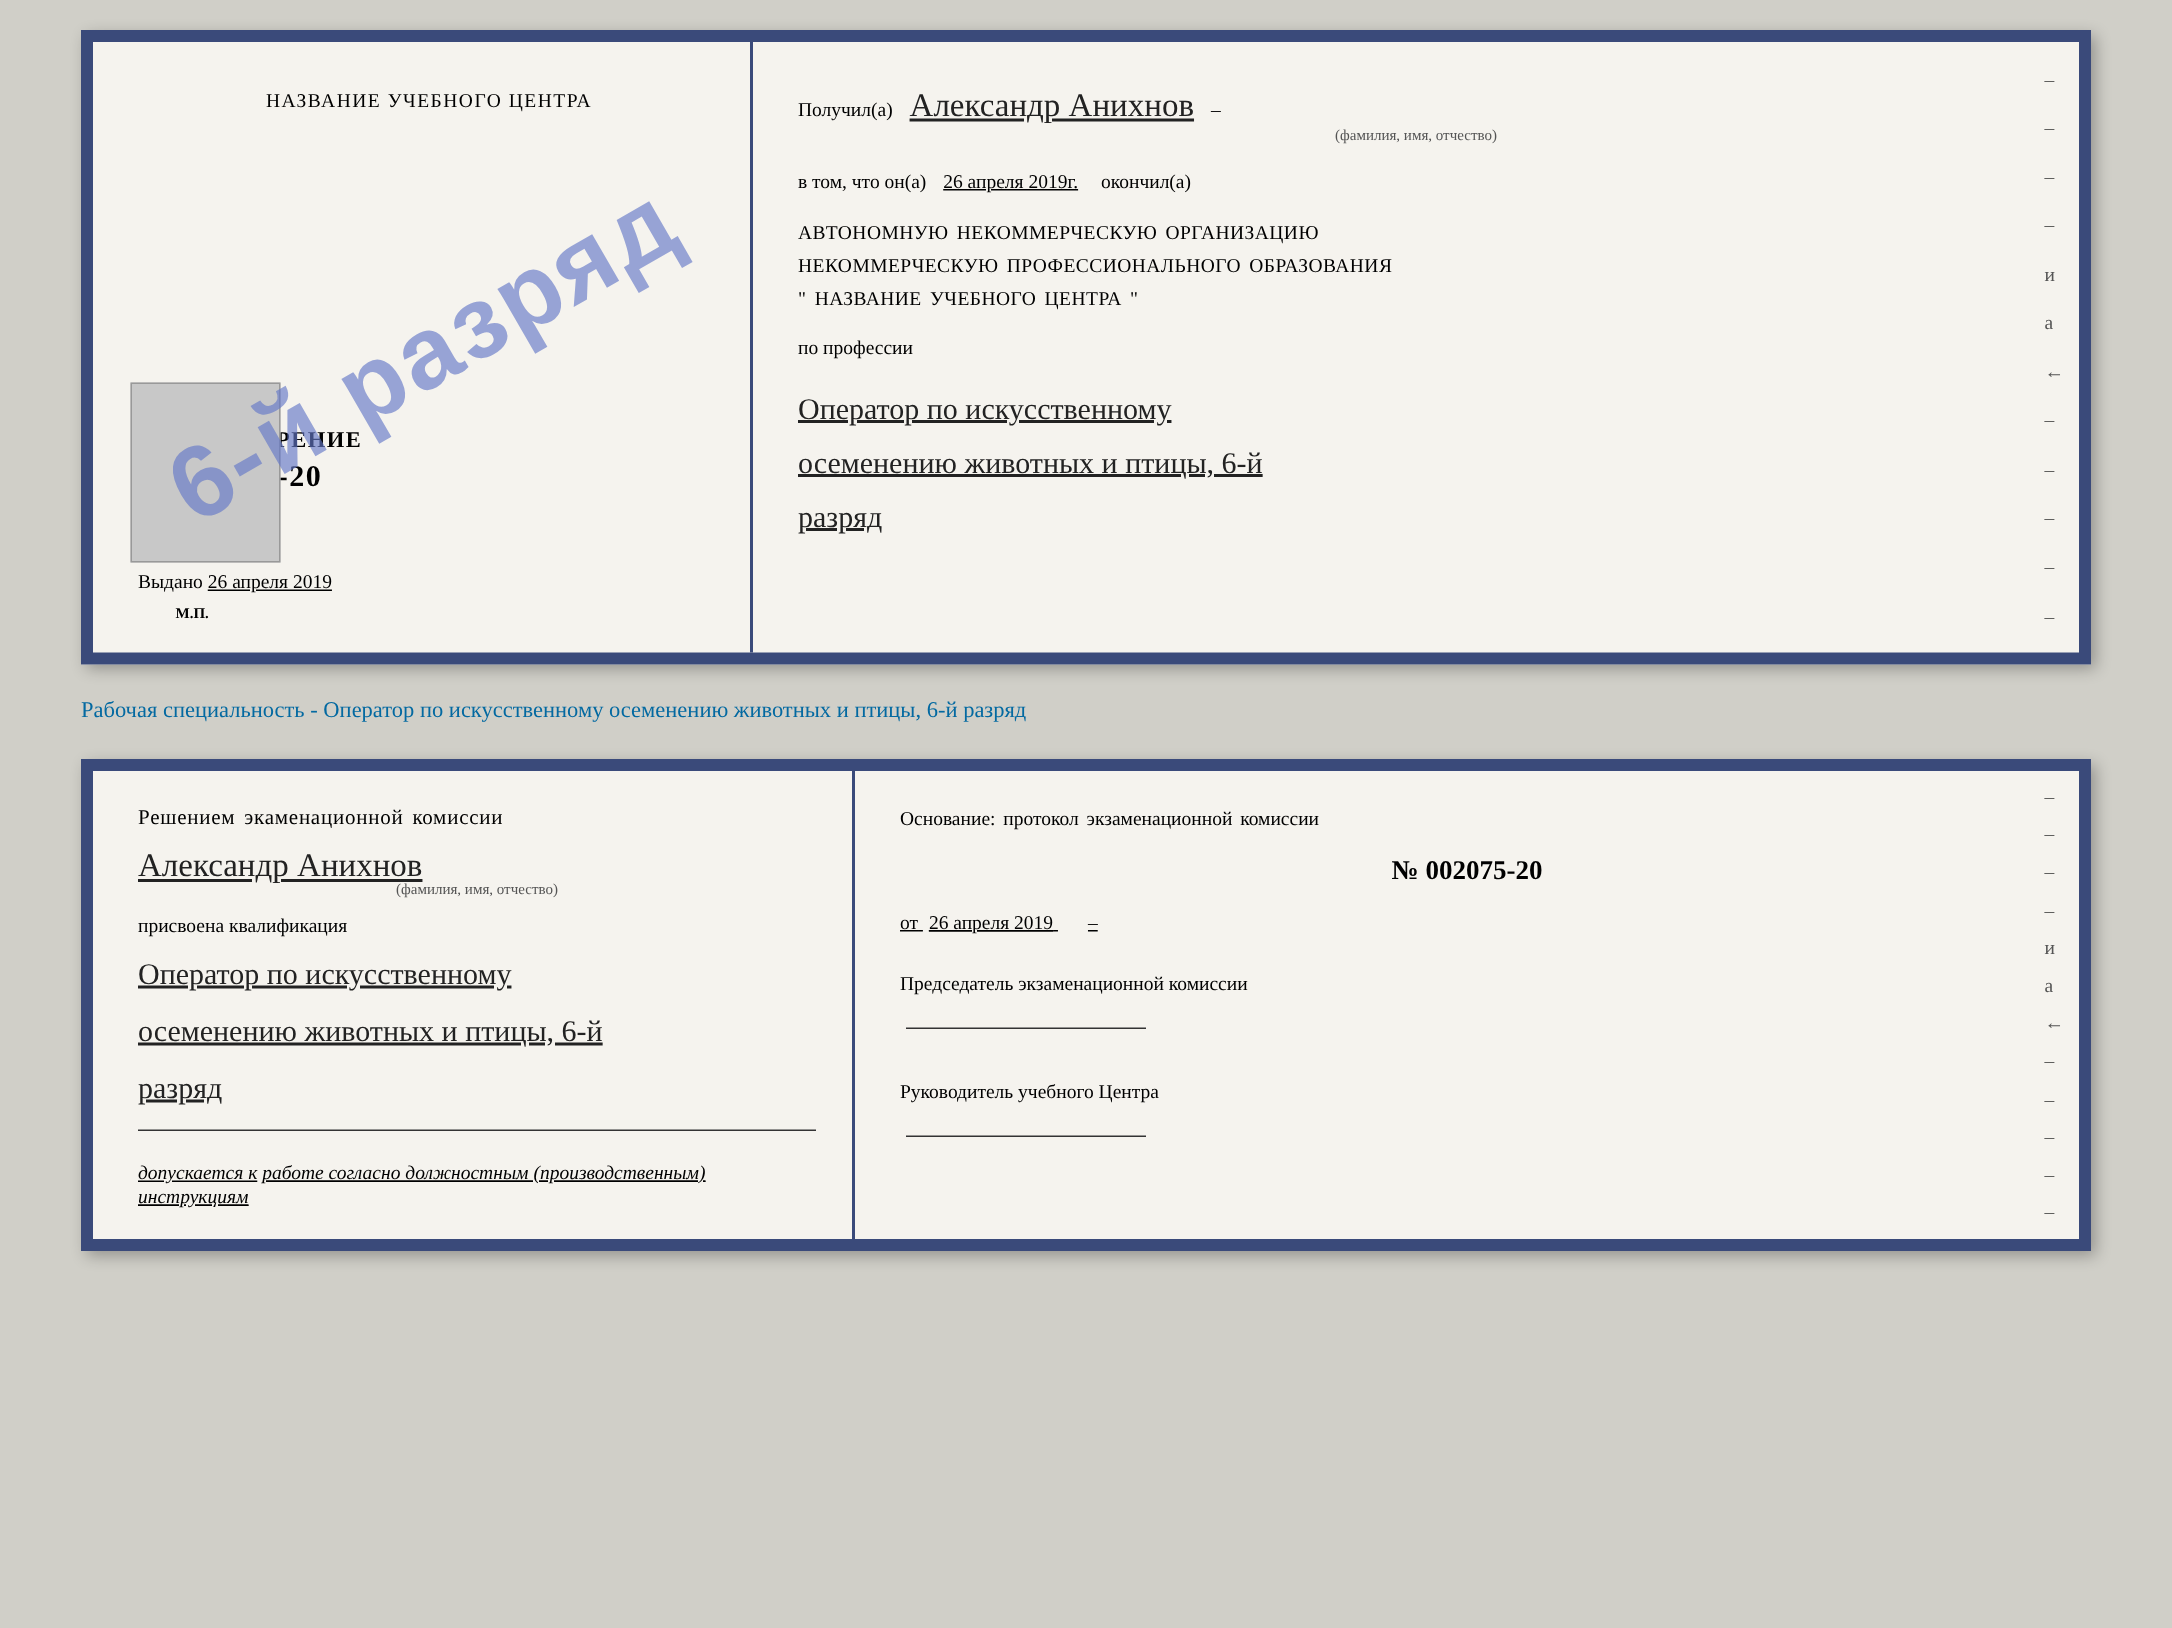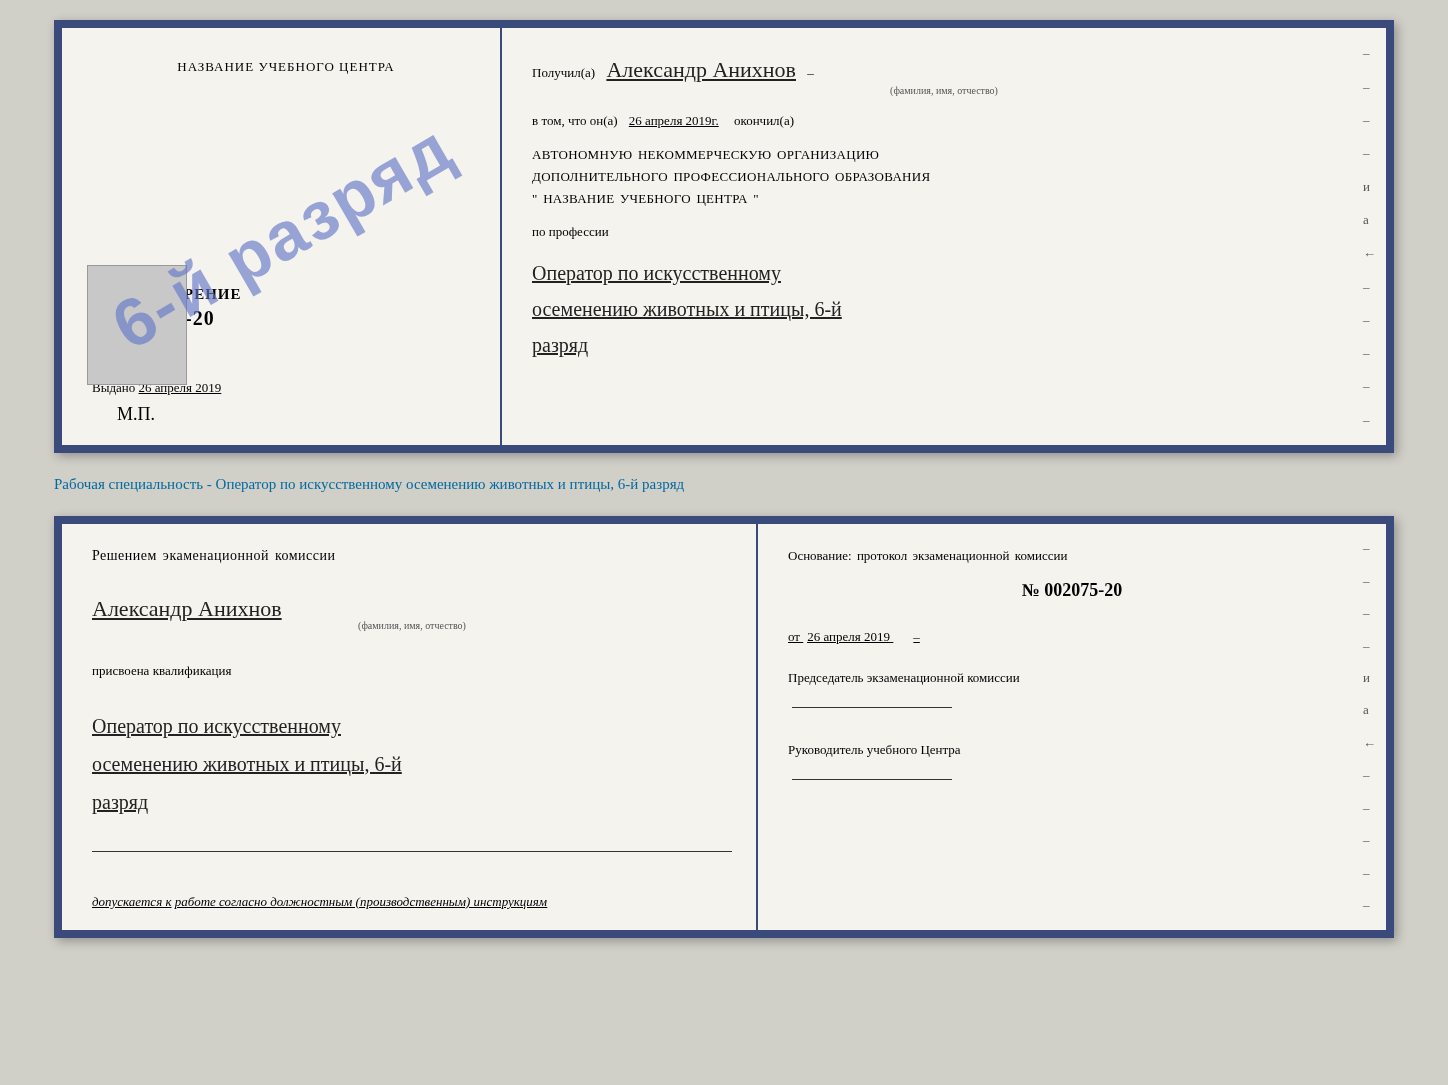--- a/index.html
+++ b/index.html
@@ -116,23 +116,24 @@
       margin-top: auto;
       padding-top: 10px;
       font-size: 13px;
     }
 
     .issued-line span.underline {
       text-decoration: underline;
     }
 
     .mp-line {
-      font-size: 18px;
+      font-size: 10px;
       margin-top: 8px;
       padding-left: 25px;
+      font-weight: bold;
     }
 
     
     .right-row {
       font-size: 13px;
       line-height: 1.6;
     }
 
     .handwritten {
       font-family: 'Segoe Script', 'Brush Script MT', cursive;
@@ -197,26 +198,26 @@
       display: flex;
       width: 1340px;
       background: #f5f3ee;
       border: 8px solid #3a4a7a;
       position: relative;
       box-shadow: 3px 3px 10px rgba(0,0,0,0.3);
       min-height: 320px;
     }
 
     .bottom-left {
-      width: 696px;
+      width: 508px;
       border-right: 2px solid #3a4a7a;
       padding: 24px 24px 20px 30px;
       display: flex;
       flex-direction: column;
-      gap: 28px;
+      gap: 6px;
       position: relative;
     }
 
     .bottom-right {
       flex: 1;
       padding: 24px 30px 20px 30px;
       display: flex;
       flex-direction: column;
       gap: 12px;
       position: relative;
@@ -276,21 +277,21 @@
 
     .protocol-number {
       font-size: 18px;
       font-weight: bold;
       text-align: center;
       margin-top: 4px;
     }
 
     .protocol-date {
       font-size: 13px;
-      margin-top: 16px;
+      margin-top: 4px;
       text-decoration: underline;
     }
 
     .signature-section {
       margin-top: 8px;
       font-size: 13px;
       line-height: 2;
     }
 
     .sig-line {
@@ -358,21 +359,21 @@
     </div>
 
     <div class="right-row">
       <span>в том, что он(а)</span>
       <span class="italic-underline" style="margin-left: 8px;">26 апреля 2019г.</span>
       <span style="margin-left: 12px; margin-top: 28px;">окончил(а)</span>
     </div>
 
     <div class="right-block-text">
       <div>АВТОНОМНУЮ НЕКОММЕРЧЕСКУЮ ОРГАНИЗАЦИЮ</div>
-      <div>ДОПОЛНИТЕЛЬНОГО ПРОФЕССИОНАЛЬНОГО ОБРАЗОВАНИЯ</div>
+      <div>НЕКОММЕРЧЕСКУЮ ПРОФЕССИОНАЛЬНОГО ОБРАЗОВАНИЯ</div>
       <div>"   НАЗВАНИЕ УЧЕБНОГО ЦЕНТРА   "</div>
     </div>
 
     <div class="right-row">
       <span>по профессии</span>
     </div>
 
     <div class="profession-handwritten">
       <div>Оператор по искусственному</div>
       <div>осеменению животных и птицы, 6-й</div>

